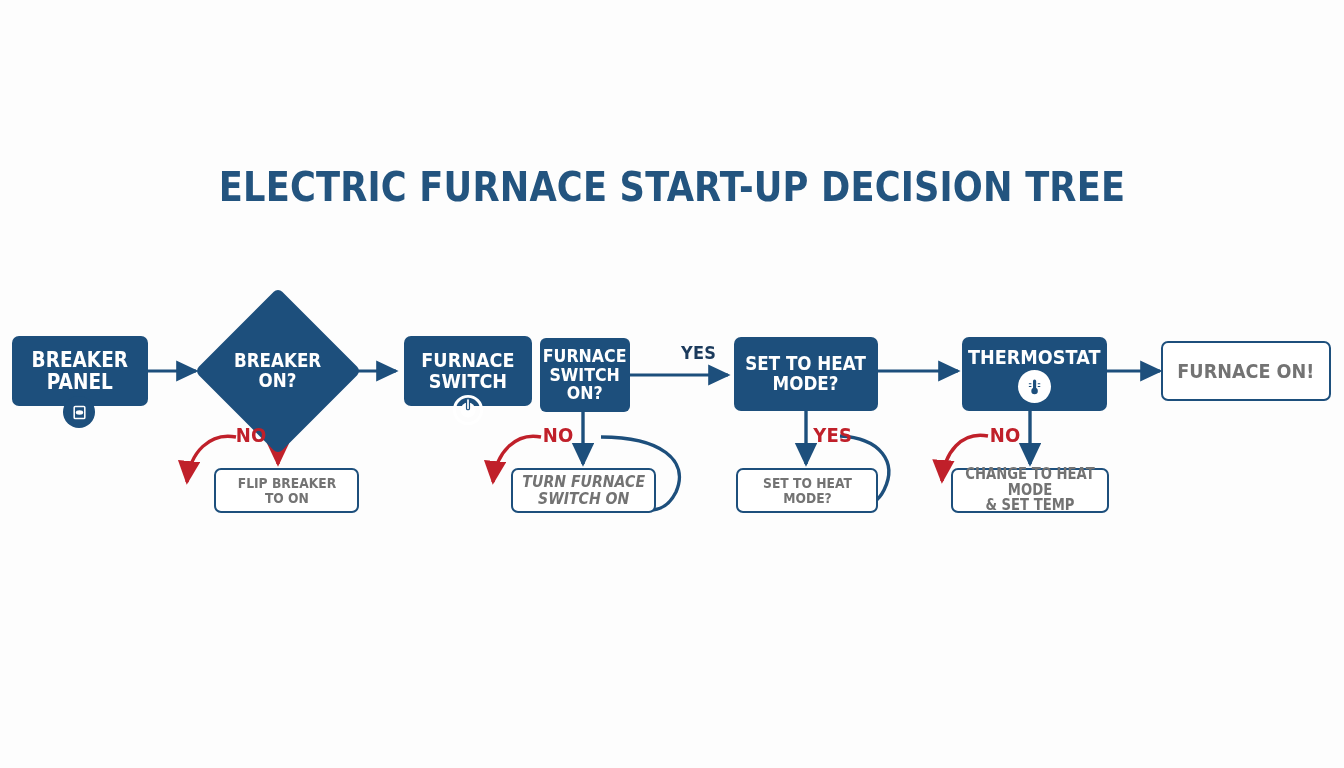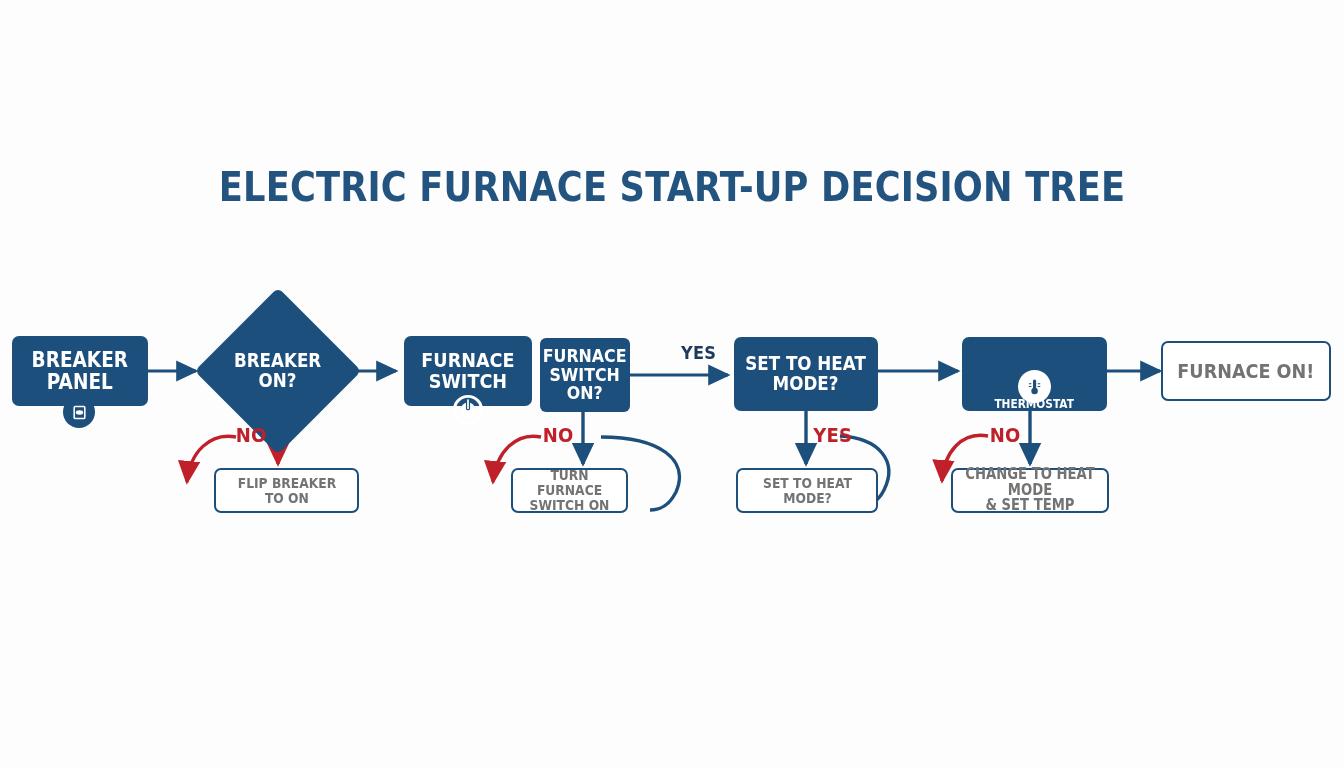--- a/index.html
+++ b/index.html
@@ -195,21 +195,21 @@
     <span class="node-label">FURNACE
 SWITCH
 ON?</span>
   </div>
 
   <div class="node solid" style="left:734px; top:337px; width:144px; height:74px; font-size:19px;">
     <span class="node-label">SET TO HEAT
 MODE?</span>
   </div>
 
-  <div class="node solid" style="left:962px; top:337px; width:145px; height:74px; font-size:12px; justify-content:flex-end; padding-top:10px;">
+  <div class="node solid" style="left:962px; top:337px; width:145px; height:74px; font-size:20px; justify-content:flex-start; padding-top:10px;">
     <span class="node-label">THERMOSTAT</span>
   </div>
   <div class="badge badge-light" style="left:1018px; top:370px; width:33px; height:33px;">
     <svg width="19" height="19" viewBox="0 0 24 24" aria-hidden="true">
       <rect x="10.1" y="3.2" width="4" height="13" rx="2" fill="#1d4f7c"></rect>
       <circle cx="12.1" cy="17.6" r="4.1" fill="#1d4f7c"></circle>
       <g stroke="#1d4f7c" stroke-width="1.3" stroke-linecap="round">
         <line x1="5.4" y1="8.4" x2="7.6" y2="8.4"></line>
         <line x1="5.4" y1="12" x2="7.6" y2="12"></line>
         <line x1="16.6" y1="8.4" x2="18.8" y2="8.4"></line>
@@ -220,21 +220,21 @@
 
   <div class="node outline" style="left:1161px; top:341px; width:170px; height:60px; font-size:20px;">
     <span class="node-label">FURNACE ON!</span>
   </div>
 
   <div class="node outline" style="left:206px; top:468px; width:145px; height:45px; font-size:14px;margin-left:8px;">
     <span class="node-label">FLIP BREAKER
 TO ON</span>
   </div>
 
-  <div class="node outline" style="left:511px; top:468px; width:117px; height:45px; font-size:14px;">
+  <div class="node outline" style="left:511px; top:468px; width:145px; height:45px; font-size:16px;font-style:italic;">
     <span class="node-label">TURN FURNACE
 SWITCH ON</span>
   </div>
 
   <div class="node outline" style="left:736px; top:468px; width:142px; height:45px; font-size:14px;">
     <span class="node-label">SET TO HEAT
 MODE?</span>
   </div>
 
   <div class="node outline" style="left:951px; top:468px; width:158px; height:45px; font-size:15px;">

